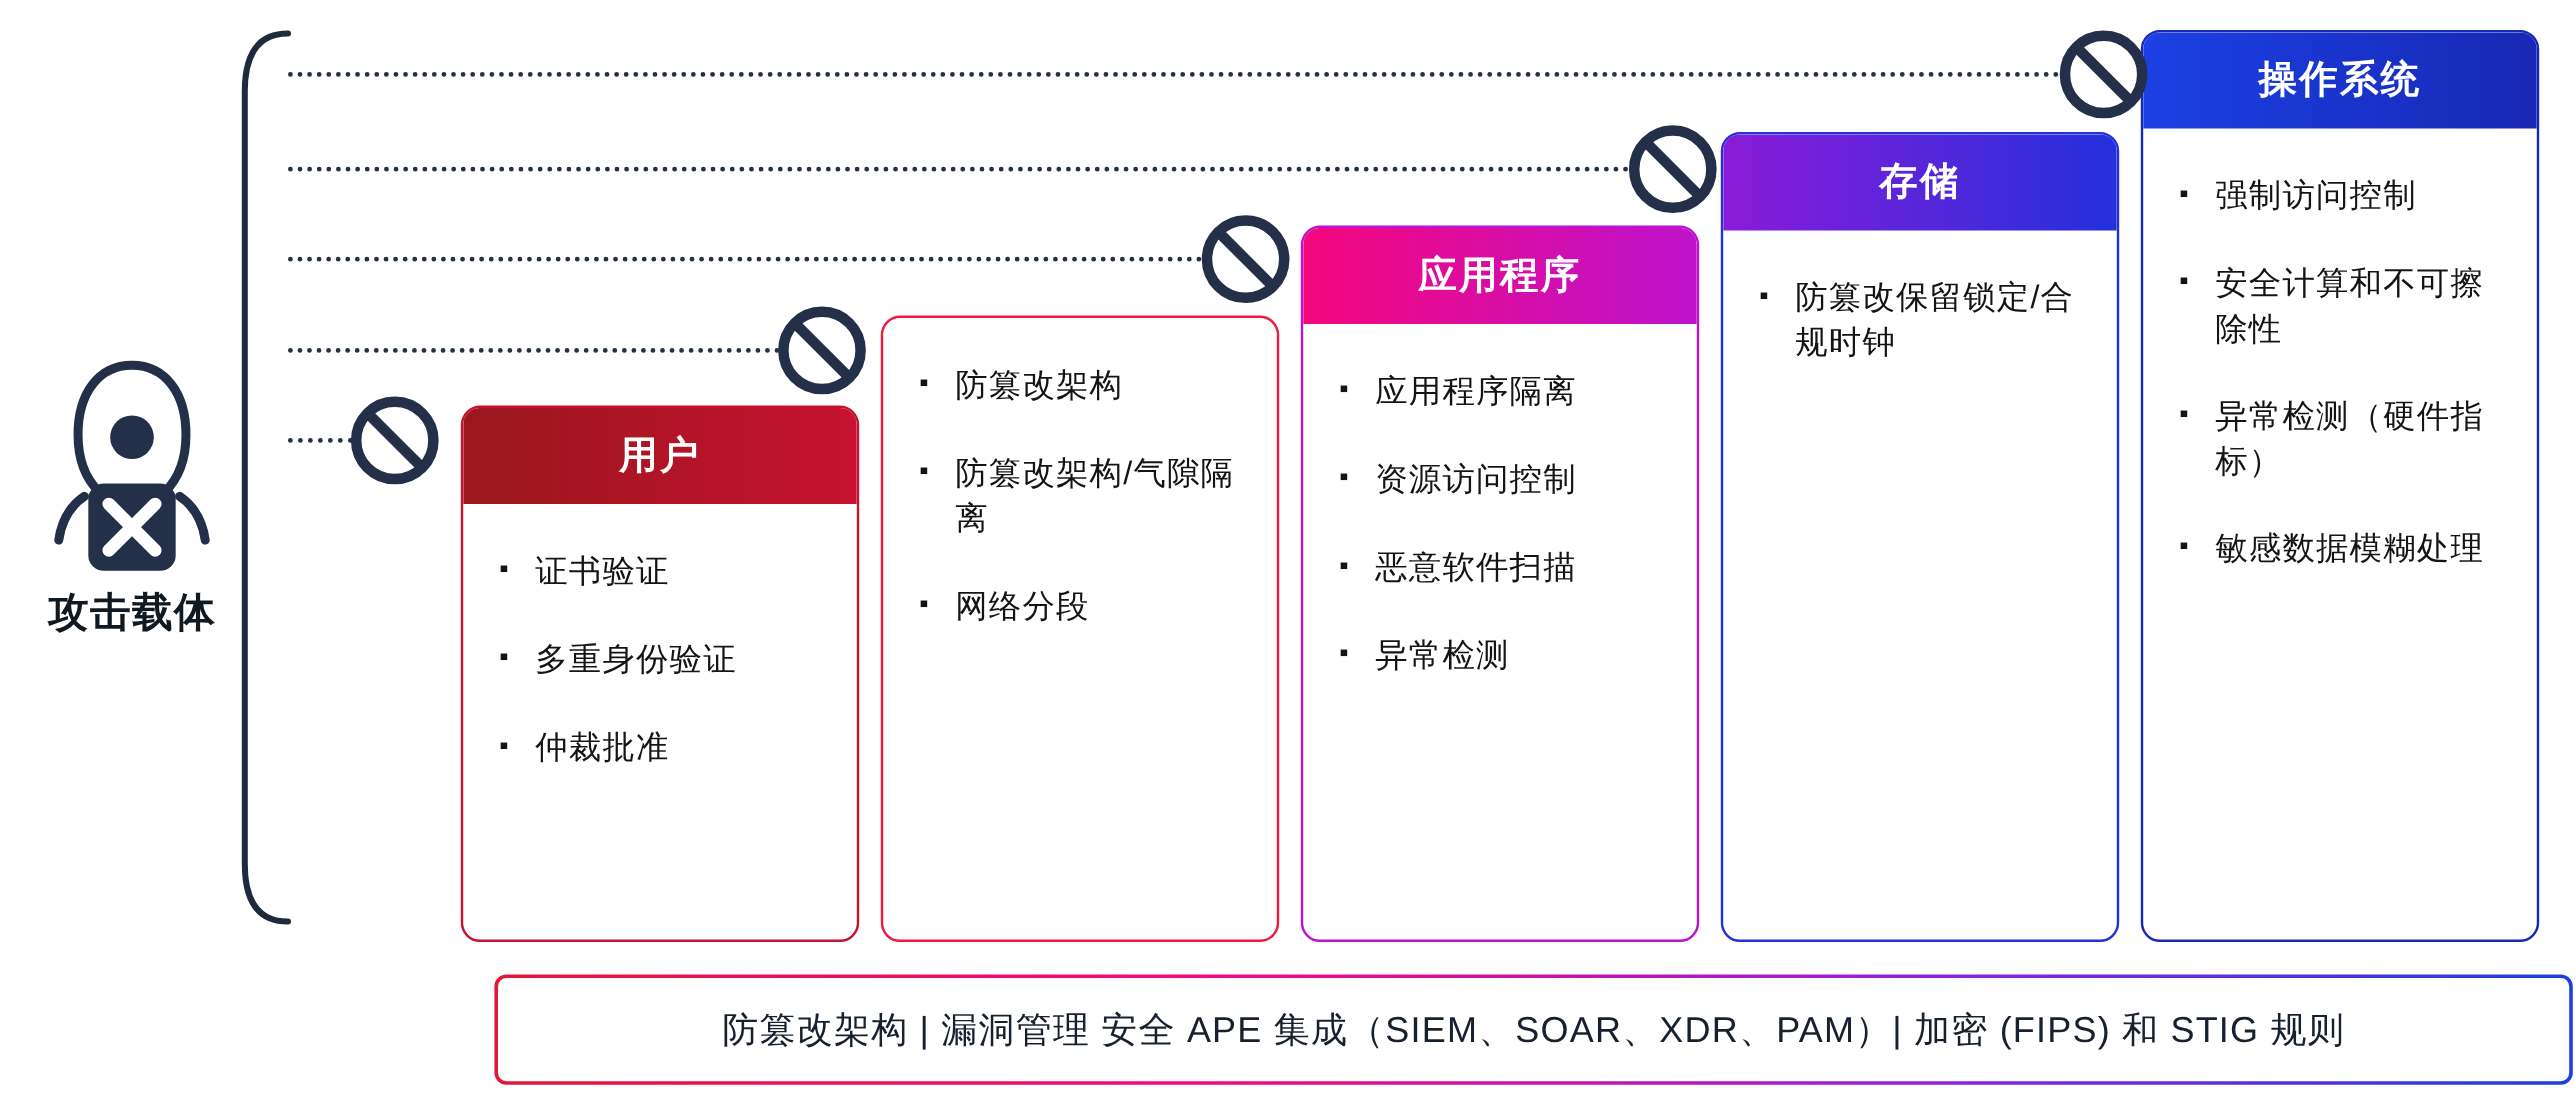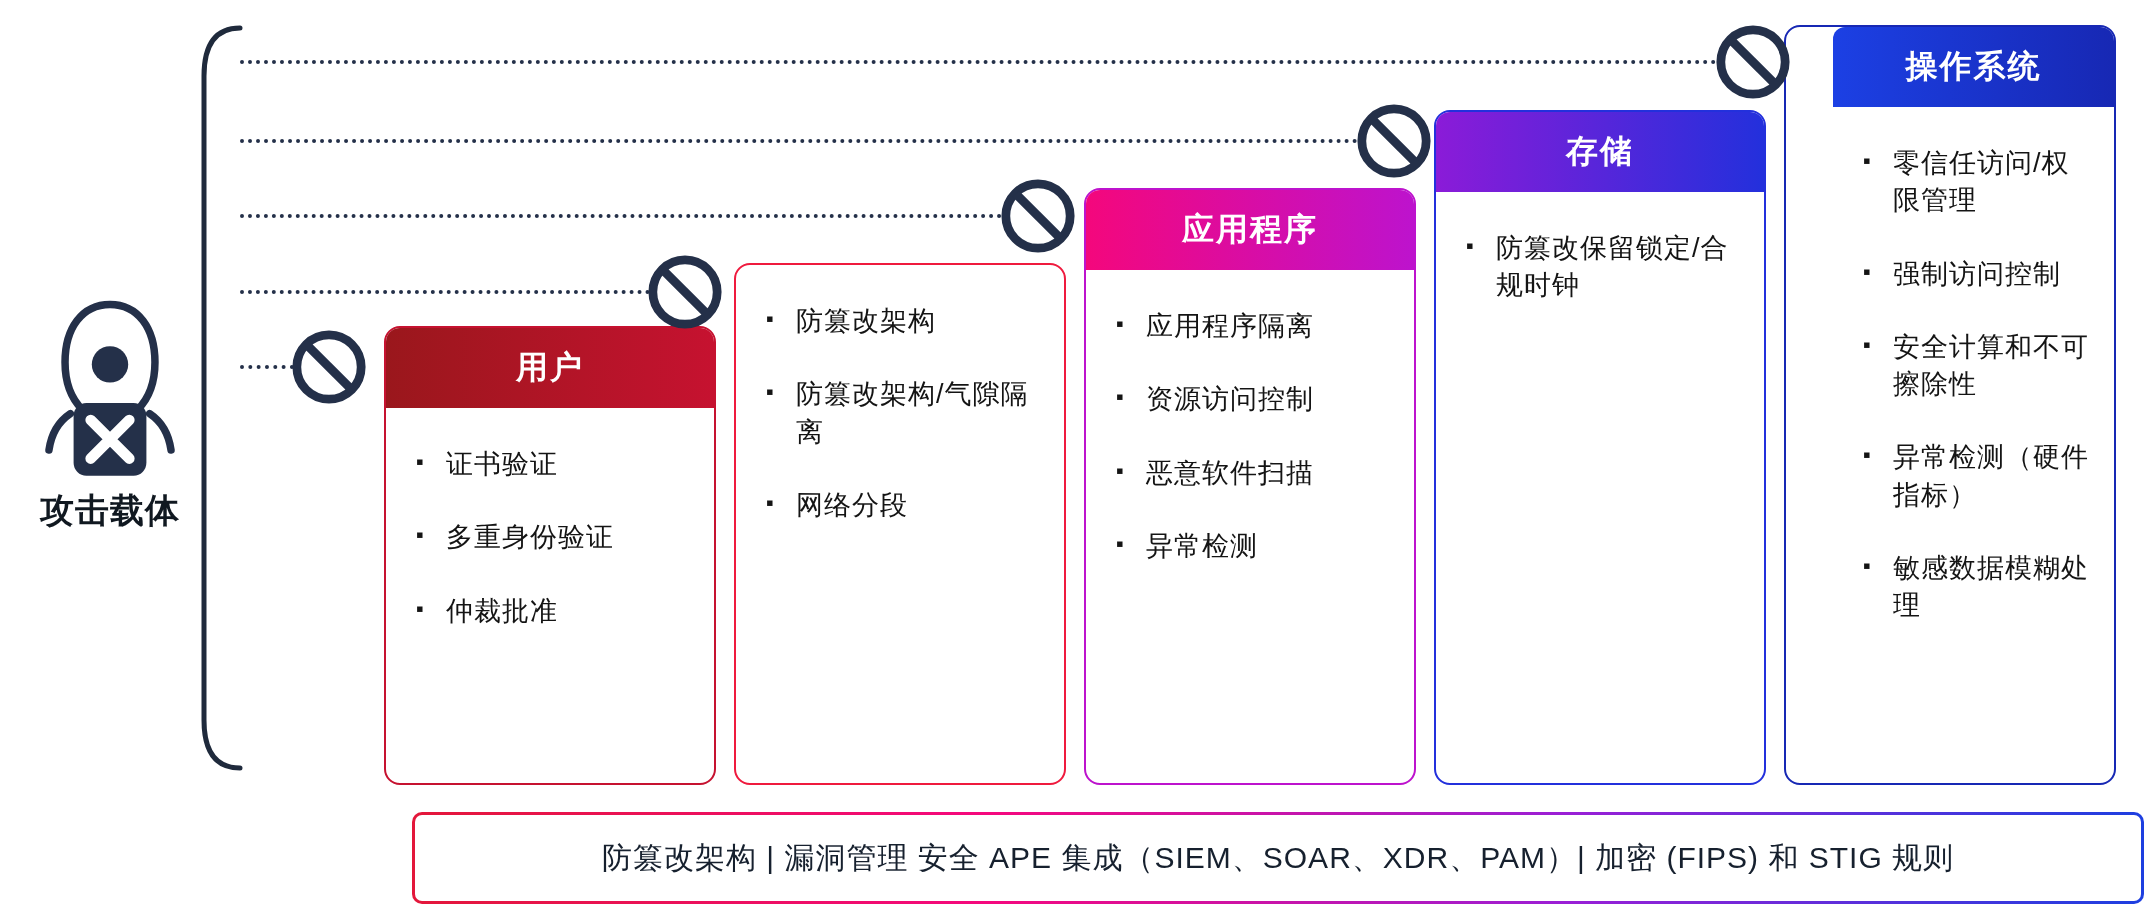--- a/index.html
+++ b/index.html
@@ -31,25 +31,25 @@
   .noentry-3 { left:1355px; top:102px; }
   .noentry-4 { left:1714px; top:23px;  }
 
   
   .card {
     position:absolute; bottom:131px; width:332px;
     background:#ffffff; border:2.5px solid var(--c2,#999);
     border-radius:16px; overflow:hidden; z-index:2;
     box-shadow:0 0 0 0 transparent;
   }
-  .card-0 { left:384px;  top:326px; }
+  .card-0 { left:384px;  top:338px; }
   .card-1 { left:734px;  top:263px; }
   .card-2 { left:1084px; top:188px; }
   .card-3 { left:1434px; top:110px; }
-  .card-4 { left:1784px; top:25px;padding-left:47px;  }
+  .card-4 { left:1784px; top:25px;  }
 
   .card-header {
     height:80px; display:flex; align-items:center; justify-content:center;
     background:linear-gradient(90deg, var(--c1,#777), var(--c2,#555));
     border-radius:12px 12px 0 0;
   }
   .card-header h2 { color:#ffffff; font-size:32px; font-weight:bold; letter-spacing:2px; }
 
   .card-items { list-style:none; padding:38px 20px 20px 26px; }
   .card-items li {
@@ -159,21 +159,20 @@
     <ul class="card-items">
       <li>防篡改保留锁定/合规时钟</li>
     </ul>
   </section>
 
   <section class="card card-4" style="--c1: #1c40e4; --c2: #1728b4;">
     <header class="card-header">
       <h2>操作系统</h2>
     </header>
     <ul class="card-items">
-      <li>零信任访问/权限管理</li>
       <li>强制访问控制</li>
       <li>安全计算和不可擦除性</li>
       <li>异常检测（硬件指标）</li>
       <li>敏感数据模糊处理</li>
     </ul>
   </section>
 
   <div class="banner-wrap" style="background: linear-gradient(90deg, rgb(227, 23, 58), rgb(245, 8, 126), rgb(154, 31, 214), rgb(29, 63, 224));">
     <div class="banner-inner">
       <span>防篡改架构 | 漏洞管理 安全 APE 集成（SIEM、SOAR、XDR、PAM）| 加密 (FIPS) 和 STIG 规则</span>

